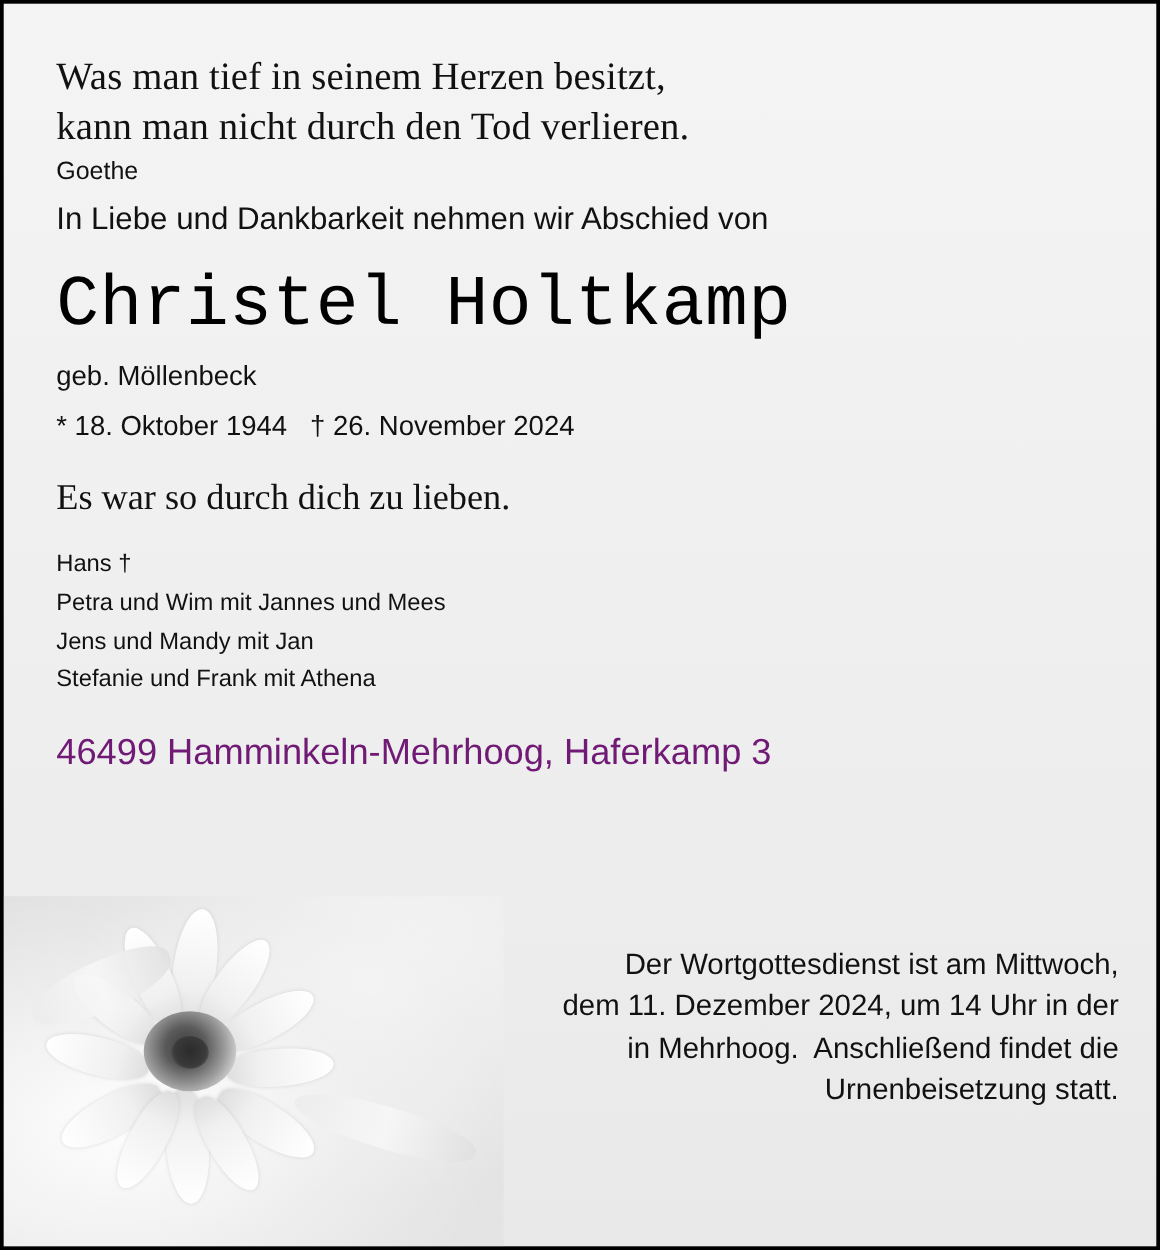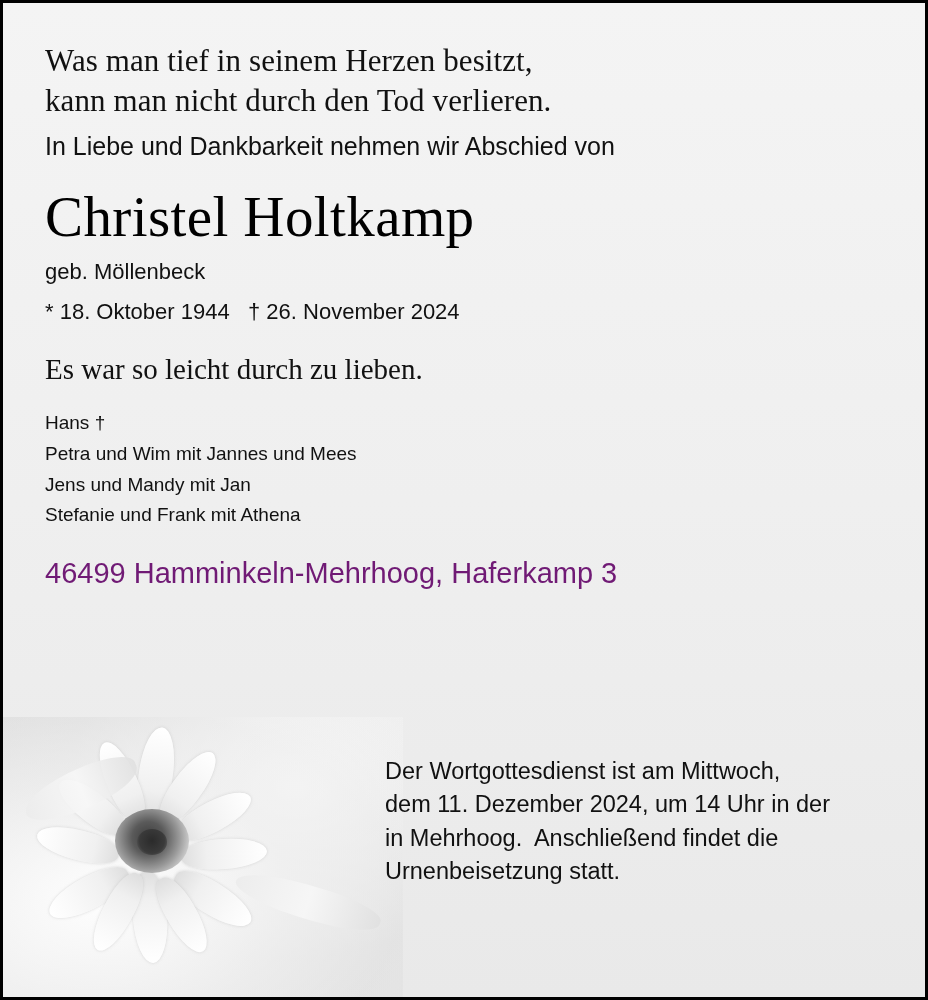--- a/index.html
+++ b/index.html
@@ -112,21 +112,21 @@
   }
 
   .intro {
     margin-top: 12px;
     font-size: 25px;
     color: #111111;
   }
 
   .name {
     margin-top: 26px;
-    font-family: Liberation Serif, serif;
+    font-family: Liberation Mono, monospace;
     font-size: 57px;
     line-height: 1.05;
     color: #000000;
     letter-spacing: 0.4px;
   }
 
   .maiden {
     margin-top: 12px;
     font-size: 22px;
     color: #111111;
@@ -163,21 +163,21 @@
 
   .service {
     position: absolute;
     left: 382px;
     top: 752px;
     width: 510px;
     font-size: 23.5px;
     line-height: 1.42;
     color: #111111;
   }
-  .service-line { display: block; white-space: pre-wrap; }
+  .service-line { display: block; white-space: pre-wrap; text-align: right; }
 </style>
 </head>
 <body>
 
 <div class="obituary">
   <div class="inner-frame">
     <div class="paper"></div>
 
     <div class="flower-area">
       <div class="flower-bg"></div>
@@ -201,30 +201,31 @@
       <div class="leaf" style="width:150px;height:34px;left:230px;bottom:78px;transform:rotate(18deg);"></div>
       <div class="leaf" style="width:120px;height:40px;left:18px;bottom:188px;transform:rotate(-22deg);"></div>
     </div>
 
     <div class="content">
 
       <div class="quote">
         <span class="quote-line">Was man tief in seinem Herzen besitzt,</span>
         <span class="quote-line">kann man nicht durch den Tod verlieren.</span>
       </div>
+      <div class="quote-author">Goethe</div>
 
       <div class="intro">In Liebe und Dankbarkeit nehmen wir Abschied von</div>
 
       <div class="name">Christel Holtkamp</div>
 
       <div class="maiden">geb. Möllenbeck</div>
 
       <div class="dates">* 18. Oktober 1944   † 26. November 2024</div>
 
-      <div class="epitaph">Es war so leicht durch zu lieben.</div>
+      <div class="epitaph">Es war so durch dich zu lieben.</div>
 
       <div class="mourners">
         <div class="mourner">Hans †</div>
         <div class="mourner">Petra und Wim mit Jannes und Mees</div>
         <div class="mourner">Jens und Mandy mit Jan</div>
         <div class="mourner">Stefanie und Frank mit Athena</div>
       </div>
 
       <div class="address">46499 Hamminkeln-Mehrhoog, Haferkamp 3</div>
 

